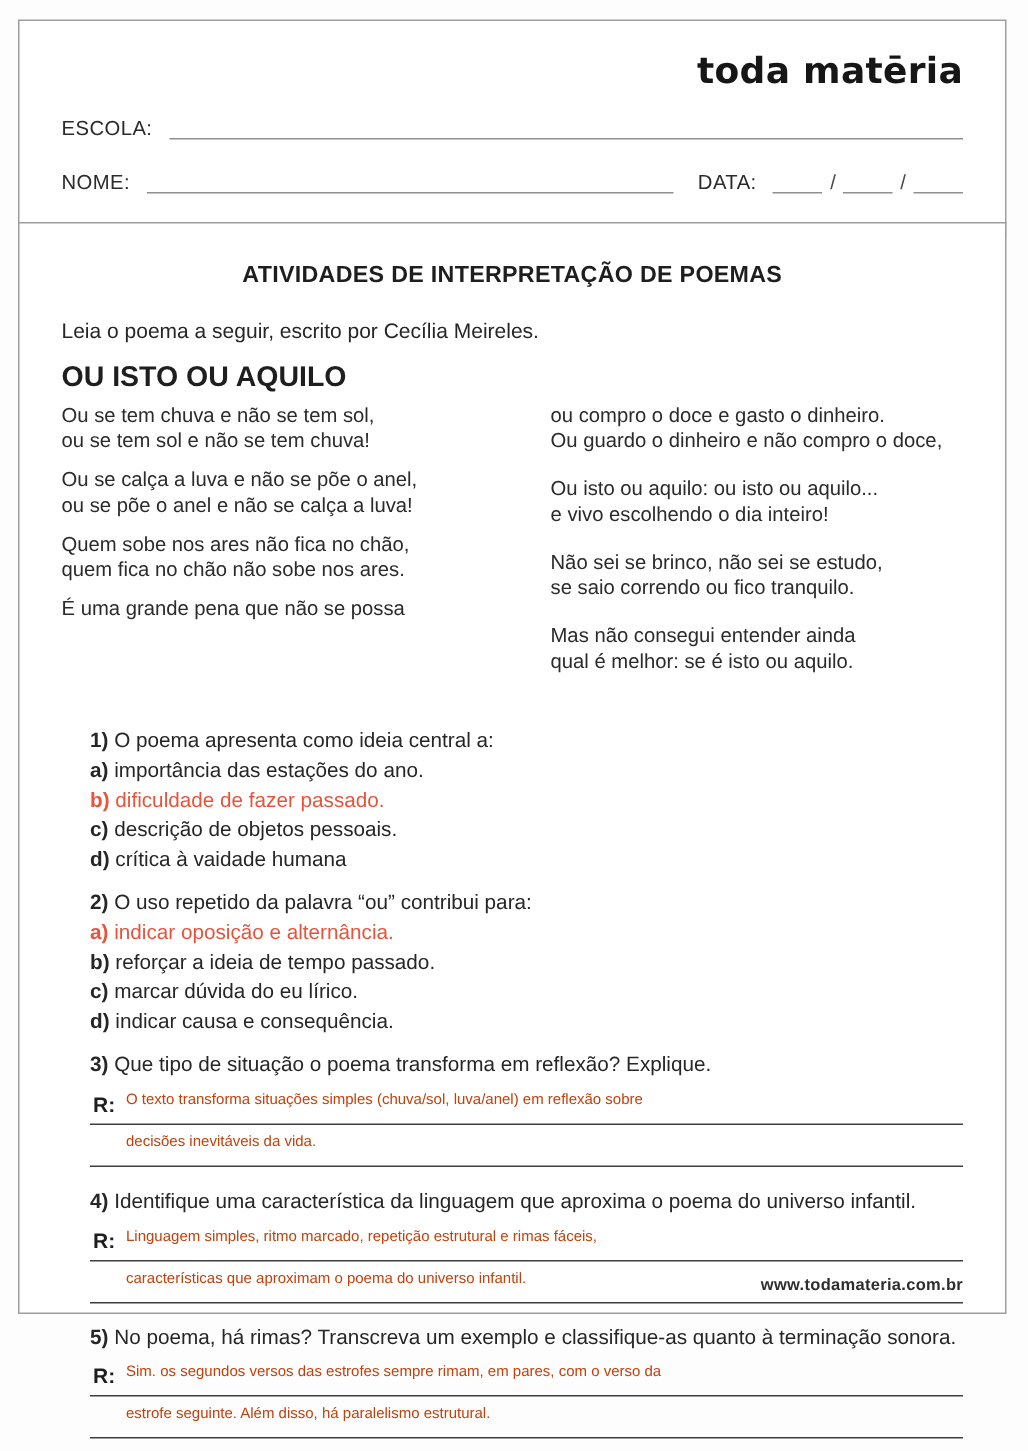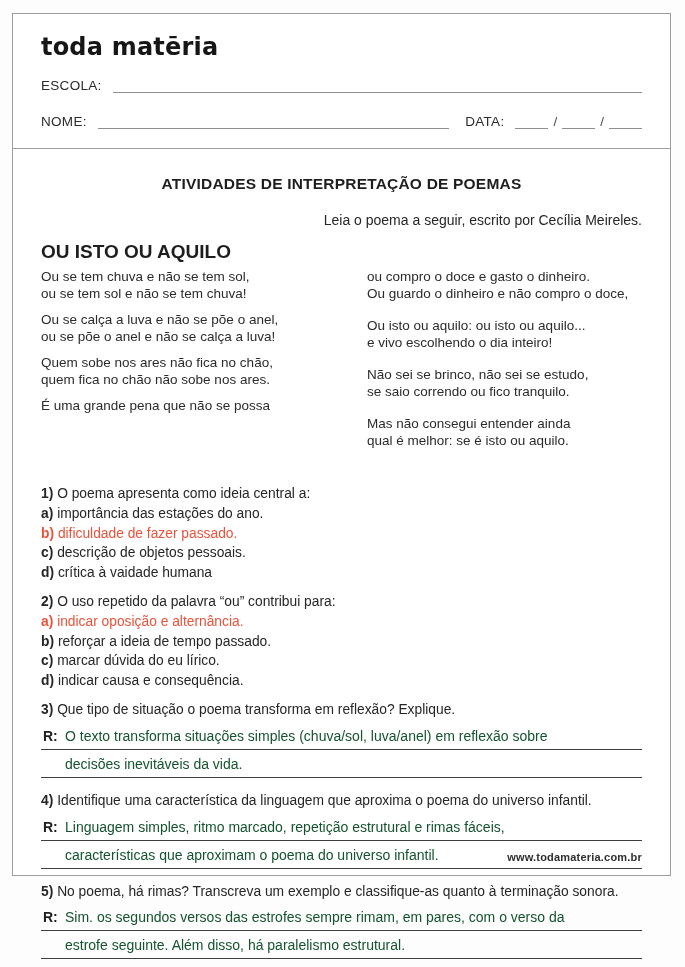--- a/index.html
+++ b/index.html
@@ -11,60 +11,60 @@
     color:#262626;
     position:relative;
     -webkit-font-smoothing:antialiased;
   }
   .box {
     position:absolute; left:12px; width:659px;
     background:#ffffff;
     border:1.6px solid #9d9d9d;
   }
   
-  .header-box { top:13px; height:145px; padding:17px 28px 0 28px; }
+  .header-box { top:13px; height:145px; padding:17px 28px 0 28px;text-align:right; }
   .logo {
     font-family:"DejaVu Sans", sans-serif;
     font-weight:bold; font-size:24px; letter-spacing:.2px; color:#161616;
     margin:2px 0 17px 0;
   }
   .field-row { display:flex; align-items:flex-end; font-size:13.5px; color:#2b2b2b; margin-bottom:21px; }
   .field-label { white-space:nowrap; margin-right:11px; letter-spacing:.3px; }
   .fill-line { flex:1; border-bottom:1.4px solid #8f8f8f; height:15px; }
   .nome-line { flex:1; margin-right:16px; }
   .date-group { display:flex; align-items:flex-end; }
   .date-seg { width:33px; border-bottom:1.4px solid #8f8f8f; height:15px; }
   .slash { margin:0 5px; color:#4a4a4a; }
   
   .main-box { top:148px; height:728px; padding:22px 28px 0 28px; }
   .doc-title {
     margin:4px 0 19px 0; text-align:center;
     font-size:15.5px; font-weight:bold; letter-spacing:.2px; color:#1e1e1e;
   }
-  .intro { font-size:14px; margin:0 0 13px 0;text-align:right; }
+  .intro { font-size:14px; margin:0 0 13px 0; }
   .poem-title { font-size:19px; font-weight:bold; margin:0 0 6px 0; color:#1e1e1e; }
   .poem-cols { display:flex;gap:12px; }
   .poem-col-left { width:306px; }
   .poem-col-right { flex:1; padding-left:8px; }
   .stanza { font-size:13.5px; line-height:16.5px; margin-bottom:10px; color:#2b2b2b; }
   .poem-col-right .stanza { margin-bottom:16px; }
   
-  .questions { margin-top:19px; }
+  .questions { margin-top:19px;margin-left:19px; }
   .mc-question { margin-bottom:9px; }
   .q-line, .opt-line { font-size:13.8px; line-height:19.8px; }
   .q-num { font-weight:bold; }
   .opt-letter { font-weight:bold; }
   .correct { color:#e8533c; }
   .open-question { margin-bottom:13px; }
   .open-question .q-line { margin-bottom:5px; }
   .answer { position:relative; }
   .r-label { position:absolute; left:2px; top:3px; font-weight:bold; font-size:14px; color:#1e1e1e; }
   .ans-line {
     border-bottom:1.7px solid #3e3e3e;
-    color:#14532d; font-size:14px;
+    color:#c2410c; font-size:10px;
     padding:3px 0 4px 24px; margin-bottom:3px;
     min-height:25px;
   }
   .footer-url {
     position:absolute; right:28px; bottom:12px;
     font-size:11px; font-weight:bold; color:#2e2e2e; letter-spacing:.2px;
   }
 </style>
 </head>
 <body>

